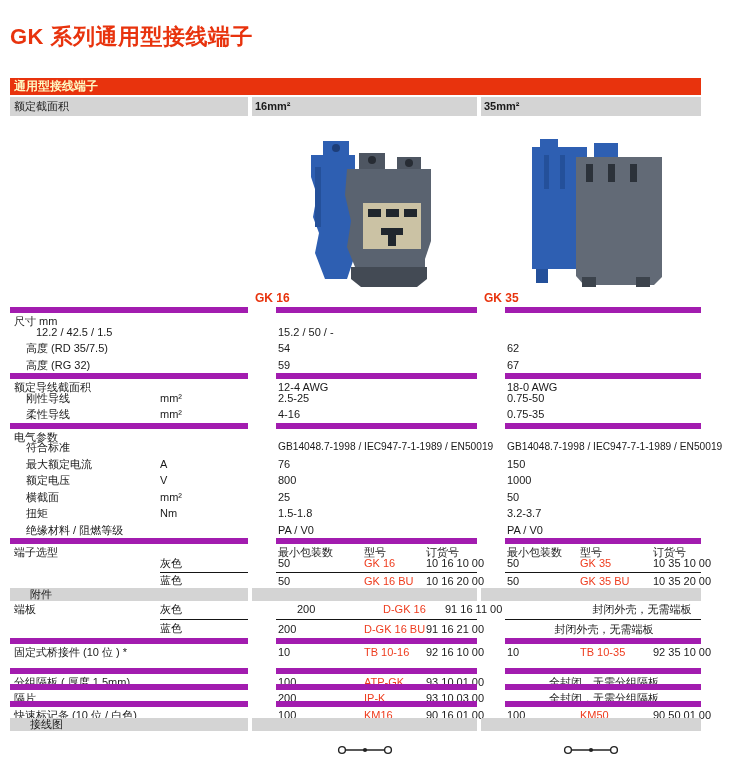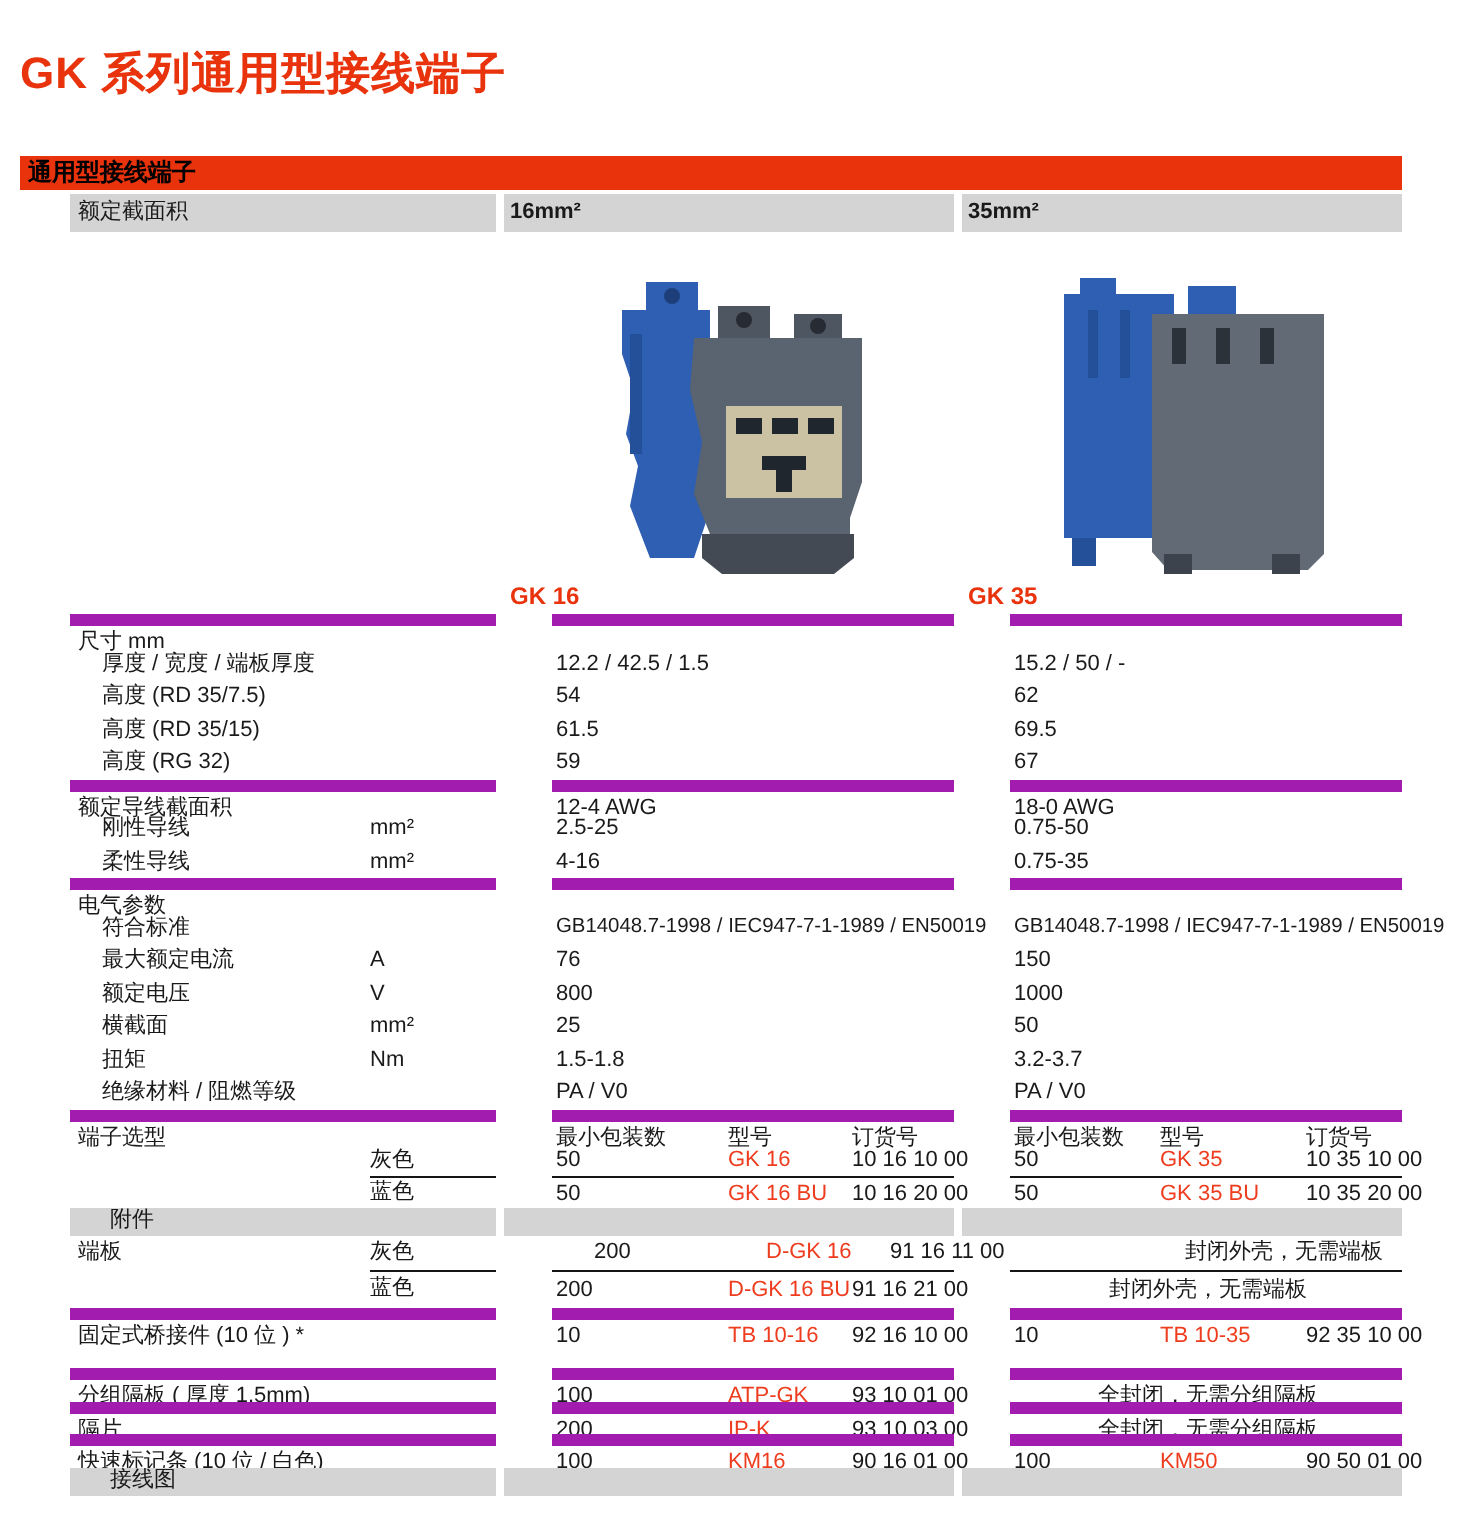--- a/index.html
+++ b/index.html
@@ -2,32 +2,32 @@
 <html><head>
 <meta charset="utf-8">
 <style>
   html,body{margin:0;padding:0;background:#fff;}
   .page{
     position:relative;width:742px;height:762px;background:#fff;overflow:hidden;
     font-family:"Liberation Sans","DejaVu Sans",sans-serif;font-size:11px;color:#1a1a1a;
   }
   .inner{position:absolute;left:10px;top:16px;width:691px;}
   .title{margin-top:6px;font-size:22px;font-weight:bold;color:#e8330d;letter-spacing:0.5px;height:56px;}
-  .redbar{height:17px;line-height:17px;background:#e8330d;color:#000000;font-weight:bold;font-size:12px;padding-left:4px;}
+  .redbar{height:17px;line-height:17px;background:#e8330d;color:#fef9c3;font-weight:bold;font-size:12px;padding-left:4px;}
   .trow{display:grid;grid-template-columns:238px 225px 220px;column-gap:4px;height:16.5px;line-height:16.5px;}
   .trow > div{overflow:visible;white-space:nowrap;}
   .ratedrow{height:19px;line-height:19px;margin-top:2px;}
   .ratedrow > div{background:#d4d4d4;}
   .ratedrow .cl{padding-left:4px;}
   .ratedrow .val{font-weight:bold;padding-left:3px;}
   .imgrow{height:173px;}
   .imgrow > div{display:flex;justify-content:center;align-items:flex-end;}
   .modelrow{height:18px;line-height:18px;font-weight:bold;font-size:12px;color:#e8330d;}
   .modelrow > div{padding-left:3px;}
-  .cl{position:relative;margin-left:25px;}
+  .cl{position:relative;}
   .ind1{padding-left:4px;}
   .ind2{padding-left:16px;}
   .unit{position:absolute;left:150px;top:0;}
   .cm,.cr{padding-left:2px;margin-left:24px;}
   .rt > div{border-top:6px solid #a21caf;}
   .bt{border-top:1px solid #151515;}
   .prule::after{content:"";position:absolute;left:150px;right:0;top:0;height:1px;background:#151515;}
   .sub3{display:grid;grid-template-columns:86px 62px auto;}
   .sub3r{display:grid;grid-template-columns:73px 73px auto;}
   .red{color:#ee3c1e;}
@@ -107,33 +107,27 @@
     <div>GK 16</div>
     <div>GK 35</div>
   </div>
 
   <div class="trow rt">
     <div class="cl ind1">尺寸 mm</div>
     <div class="cm"></div>
         <div class="cr"></div>
   </div>
   <div class="trow">
-    <div class="cl ind2">厚度 / 宽度 / 端板厚度</div>
     <div class="cm">12.2 / 42.5 / 1.5</div>
     <div class="cr">15.2 / 50 / -</div>
   </div>
   <div class="trow">
     <div class="cl ind2">高度  (RD 35/7.5)</div>
     <div class="cm">54</div>
     <div class="cr">62</div>
-  </div>
-  <div class="trow">
-    <div class="cl ind2">高度  (RD 35/15)</div>
-    <div class="cm">61.5</div>
-    <div class="cr">69.5</div>
   </div>
   <div class="trow">
     <div class="cl ind2">高度  (RG 32)</div>
     <div class="cm">59</div>
     <div class="cr">67</div>
   </div>
 
   <div class="trow rt">
     <div class="cl ind1">额定导线截面积</div>
     <div class="cm">12-4 AWG</div>

